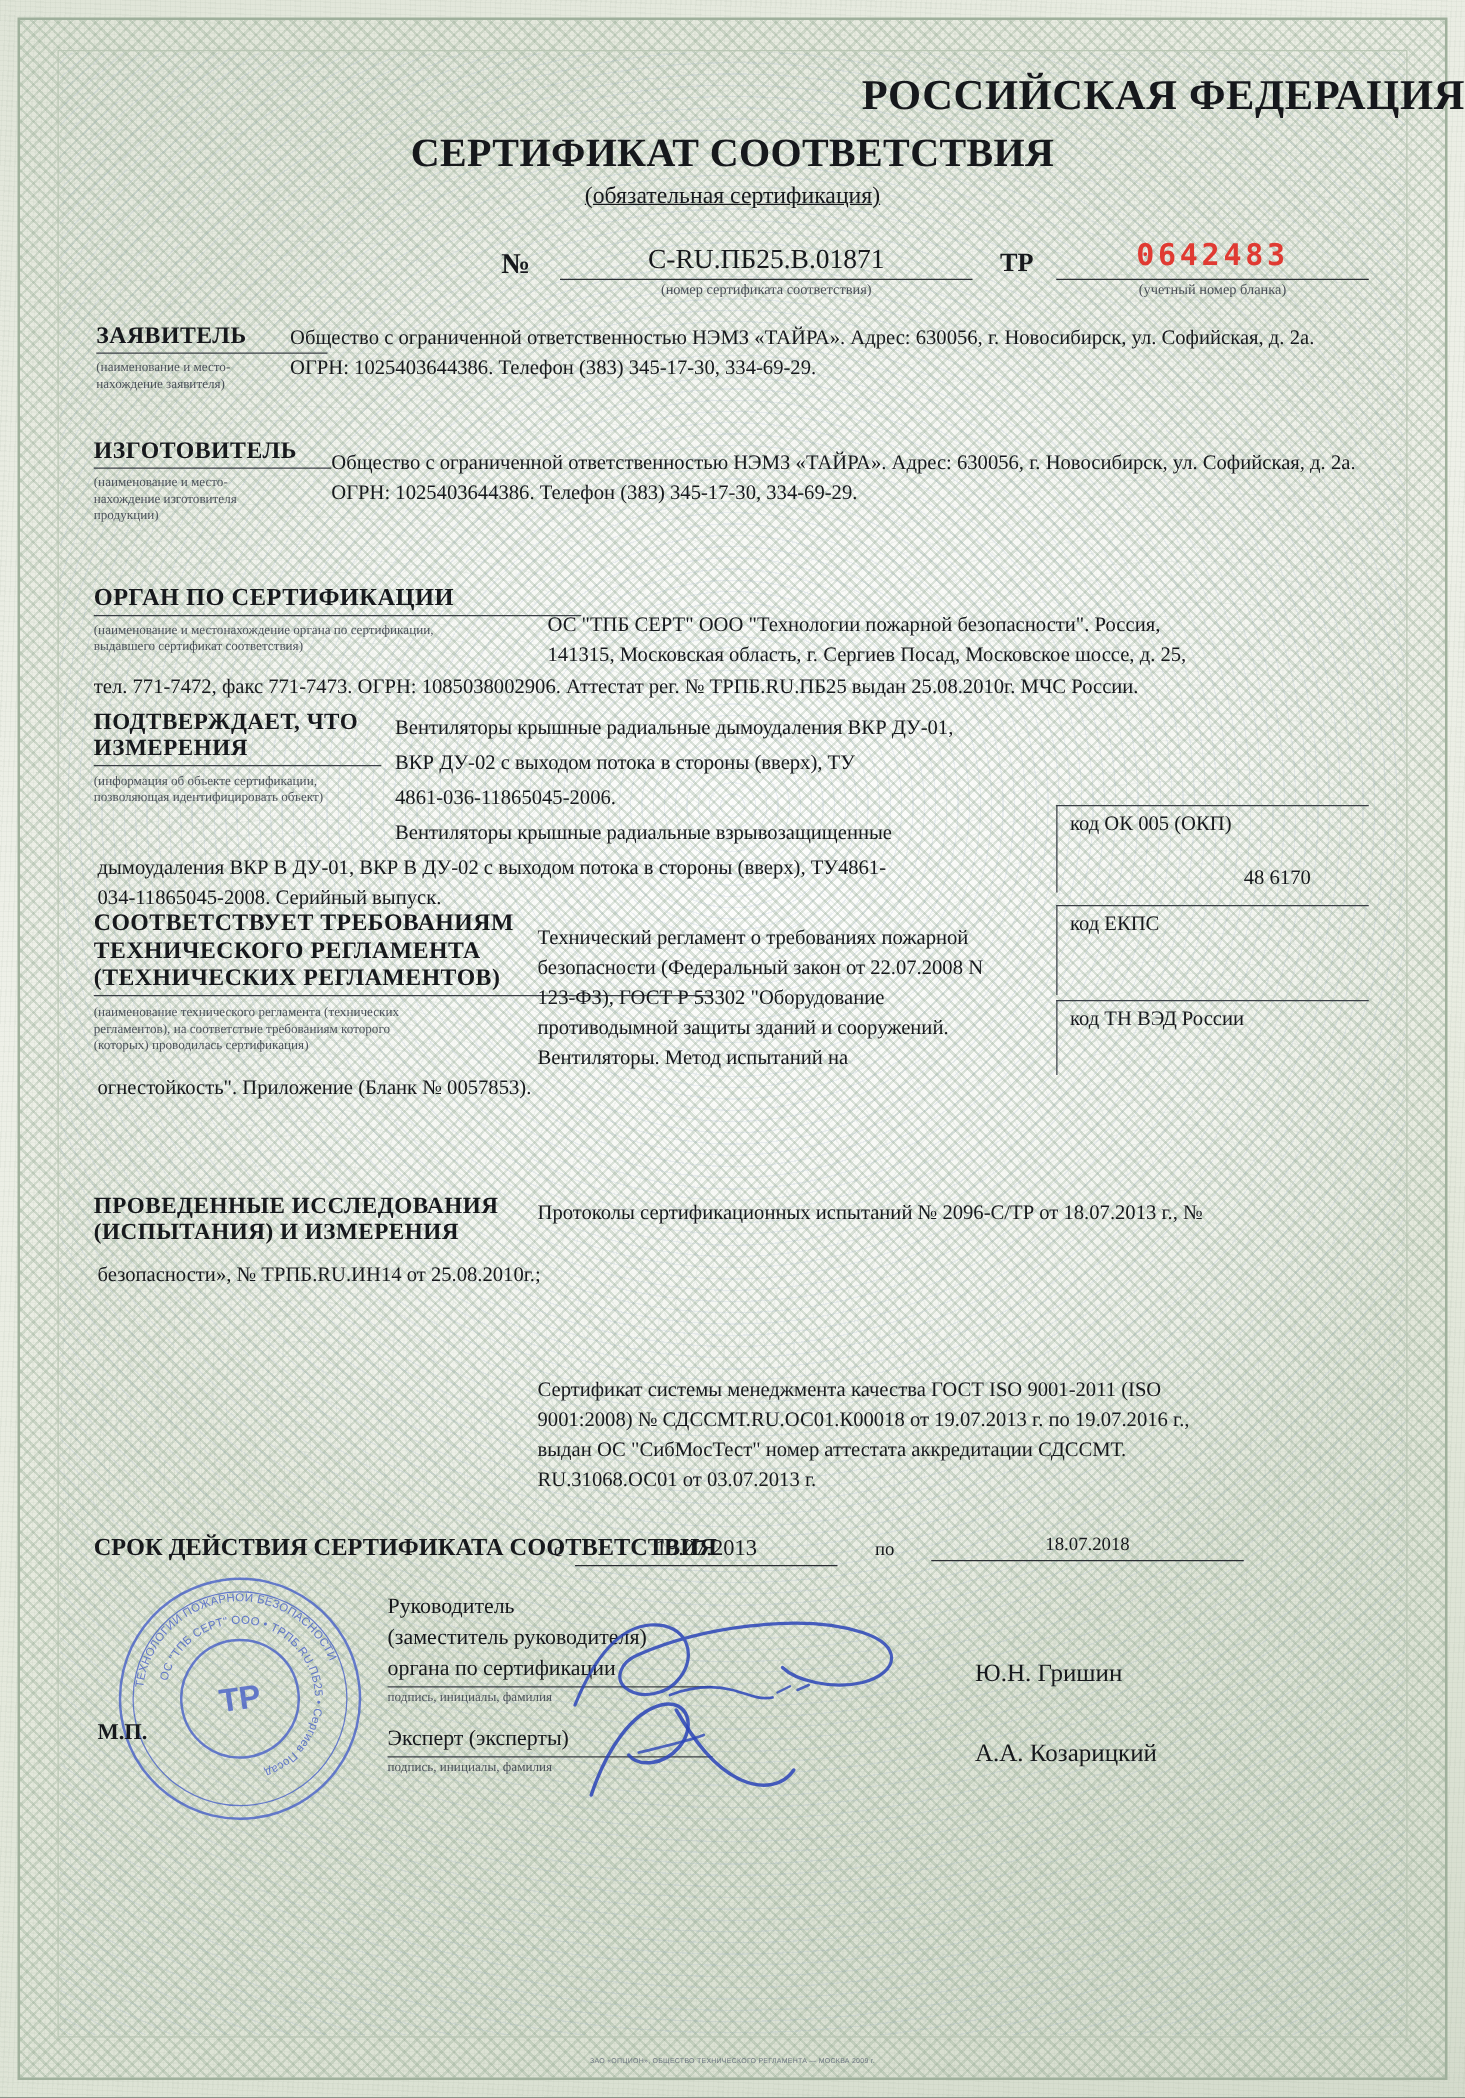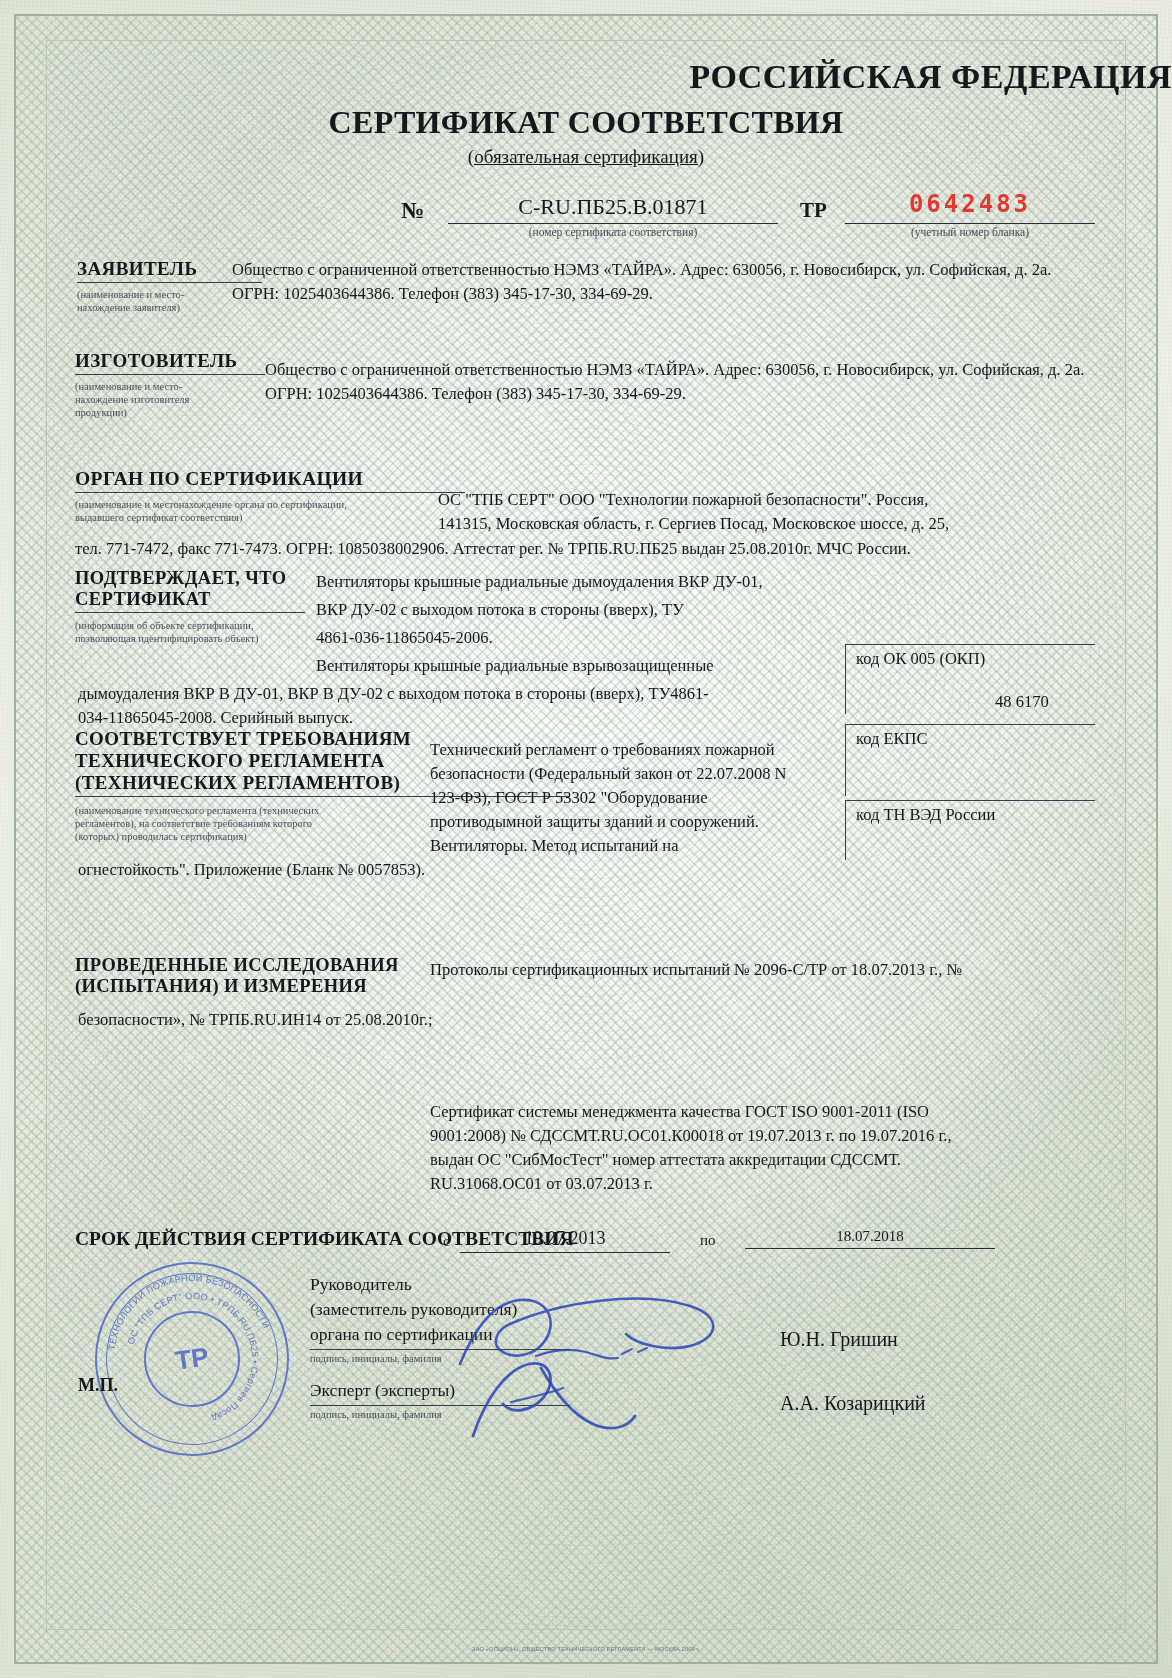--- a/index.html
+++ b/index.html
@@ -217,21 +217,21 @@
       <div class="lbl lbl-underline" style="font-size:19.5px;">ОРГАН  ПО  СЕРТИФИКАЦИИ</div>
       <div class="cap" style="margin-top:5px; white-space:pre-line;">(наименование и местонахождение органа по сертификации,
 выдавшего сертификат соответствия)</div>
     </div>
     <div class="body-txt" style="position:absolute; left:438px; top:488px; width:660px;">ОС "ТПБ СЕРТ" ООО "Технологии пожарной безопасности". Россия,</div>
     <div class="body-txt" style="position:absolute; left:438px; top:512px; width:660px;">141315, Московская область, г. Сергиев Посад, Московское шоссе, д. 25,</div>
     <div class="body-txt" style="position:absolute; left:75px; top:537px; width:1020px;">тел. 771-7472, факс 771-7473. ОГРН: 1085038002906. Аттестат рег. № ТРПБ.RU.ПБ25 выдан 25.08.2010г. МЧС России.</div>
 
     <div class="sect" style="left:75px; top:568px; width:230px;">
       <div class="lbl" style="font-size:18.5px;">ПОДТВЕРЖДАЕТ, ЧТО</div>
-      <div class="lbl lbl-underline" style="font-size:18.5px;">СЕРТИФИКАТ</div>
+      <div class="lbl lbl-underline" style="font-size:18.5px;">ИЗМЕРЕНИЯ</div>
       <div class="cap" style="margin-top:6px; white-space:pre-line;">(информация об объекте сертификации,
 позволяющая идентифицировать объект)</div>
     </div>
     <div class="body-txt" style="position:absolute; left:316px; top:570px;">Вентиляторы крышные радиальные дымоудаления ВКР ДУ-01,</div>
     <div class="body-txt" style="position:absolute; left:316px; top:598px;">ВКР ДУ-02 с выходом потока в стороны (вверх), ТУ</div>
     <div class="body-txt" style="position:absolute; left:316px; top:626px;">4861-036-11865045-2006.</div>
     <div class="body-txt" style="position:absolute; left:316px; top:654px;">Вентиляторы крышные радиальные взрывозащищенные</div>
     <div class="body-txt" style="position:absolute; left:78px; top:682px; width:760px;">дымоудаления ВКР В ДУ-01, ВКР В ДУ-02 с выходом потока в стороны (вверх), ТУ4861-</div>
     <div class="body-txt" style="position:absolute; left:78px; top:706px; width:760px;">034-11865045-2008. Серийный выпуск.</div>
 

